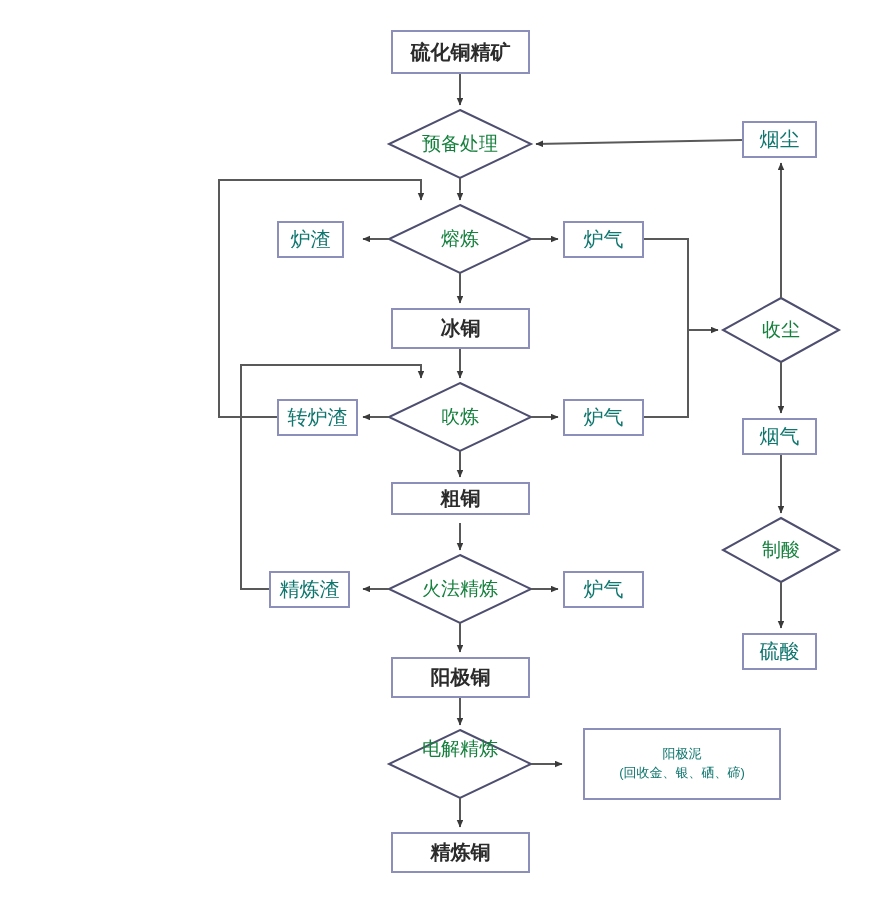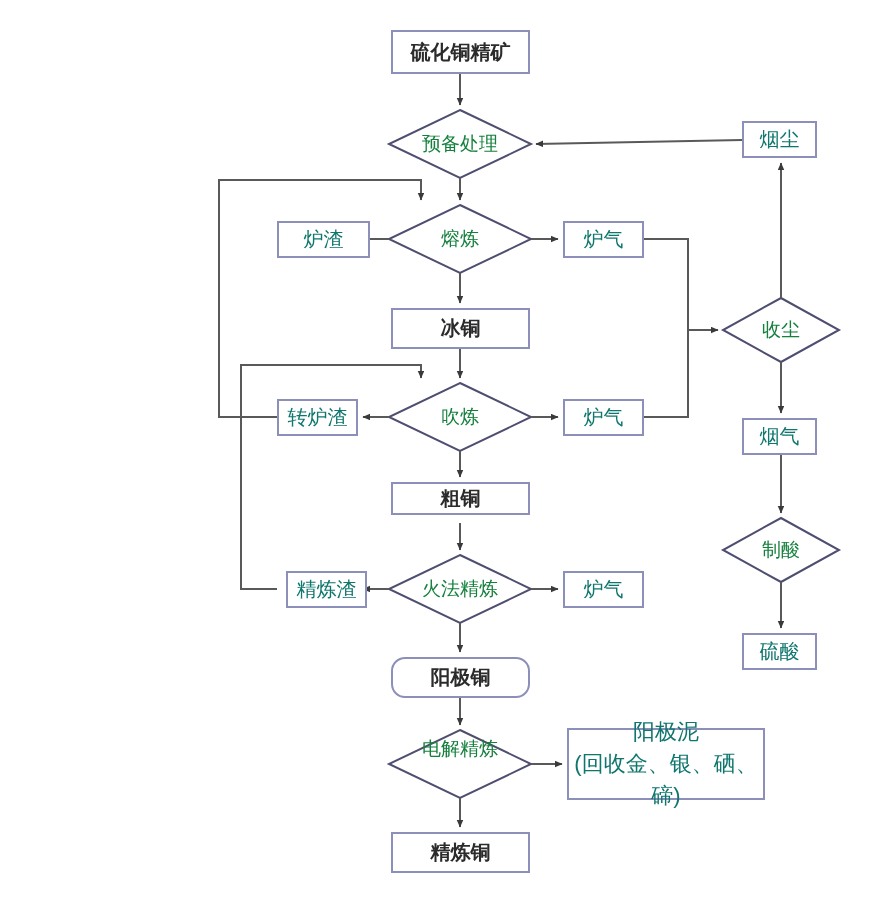--- a/index.html
+++ b/index.html
@@ -25,21 +25,21 @@
     font-size:20px;
   }
   .box.bold{font-weight:bold;color:#2b2b2b;}
   .dia{
     font-size:19px;
     color:#15803d;
     background:transparent;
     border:none;
   }
   .dia span{position:relative;z-index:2;}
-  .multiline{font-size:22px;line-height:1.45;}
+  .multiline{font-size:13px;line-height:1.45;margin-left:16px;}
 </style>
 </head>
 <body>
 
 <div id="stage">
 
   <svg id="wires" viewBox="0 0 894 902" xmlns="http://www.w3.org/2000/svg">
     <defs>
       <marker id="ah" markerWidth="9" markerHeight="9" refX="7.4" refY="3.4" orient="auto" markerUnits="userSpaceOnUse">
         <path d="M0,0 L8,3.4 L0,6.8 z" fill="#3a3a3a"></path>
@@ -91,41 +91,41 @@
       <path d="M781,582 L781,628" marker-end="url(#ah)"></path>
     </g>
   </svg>
 
   <div class="node box bold" style="left:391px;top:30px;width:139px;height:44px;"><span>硫化铜精矿</span></div>
 
   <div class="node dia" style="left:389px;top:110px;width:142px;height:68px;"><span>预备处理</span></div>
 
   <div class="node dia" style="left:389px;top:205px;width:142px;height:68px;"><span>熔炼</span></div>
 
-  <div class="node box" style="left:277px;top:221px;width:93px;height:37px;"><span>炉渣</span></div>
+  <div class="node box" style="left:277px;top:221px;width:67px;height:37px;"><span>炉渣</span></div>
 
   <div class="node box" style="left:563px;top:221px;width:81px;height:37px;"><span>炉气</span></div>
 
   <div class="node box bold" style="left:391px;top:308px;width:139px;height:41px;"><span>冰铜</span></div>
 
   <div class="node dia" style="left:389px;top:383px;width:142px;height:68px;"><span>吹炼</span></div>
 
   <div class="node box" style="left:277px;top:399px;width:81px;height:37px;"><span>转炉渣</span></div>
 
   <div class="node box" style="left:563px;top:399px;width:81px;height:37px;"><span>炉气</span></div>
 
   <div class="node box bold" style="left:391px;top:482px;width:139px;height:33px;"><span>粗铜</span></div>
 
   <div class="node dia" style="left:389px;top:555px;width:142px;height:68px;"><span>火法精炼</span></div>
 
-  <div class="node box" style="left:286px;top:571px;width:81px;height:37px;"><span>精炼渣</span></div>
+  <div class="node box" style="left:269px;top:571px;width:81px;height:37px;"><span>精炼渣</span></div>
 
   <div class="node box" style="left:563px;top:571px;width:81px;height:37px;"><span>炉气</span></div>
 
-  <div class="node box bold" style="left:391px;top:657px;width:139px;height:41px;border-radius:14px;"><span>阳极铜</span></div>
+  <div class="node box bold" style="left:391px;top:657px;width:139px;height:41px;"><span>阳极铜</span></div>
 
   <div class="node dia" style="left:389px;top:715px;width:142px;height:68px;"><span>电解精炼</span></div>
 
   <div class="node box multiline" style="left:567px;top:728px;width:198px;height:72px;"><span>阳极泥
 (回收金、银、硒、碲)</span></div>
 
   <div class="node box bold" style="left:391px;top:832px;width:139px;height:41px;"><span>精炼铜</span></div>
 
   <div class="node box" style="left:742px;top:121px;width:75px;height:37px;"><span>烟尘</span></div>
 

